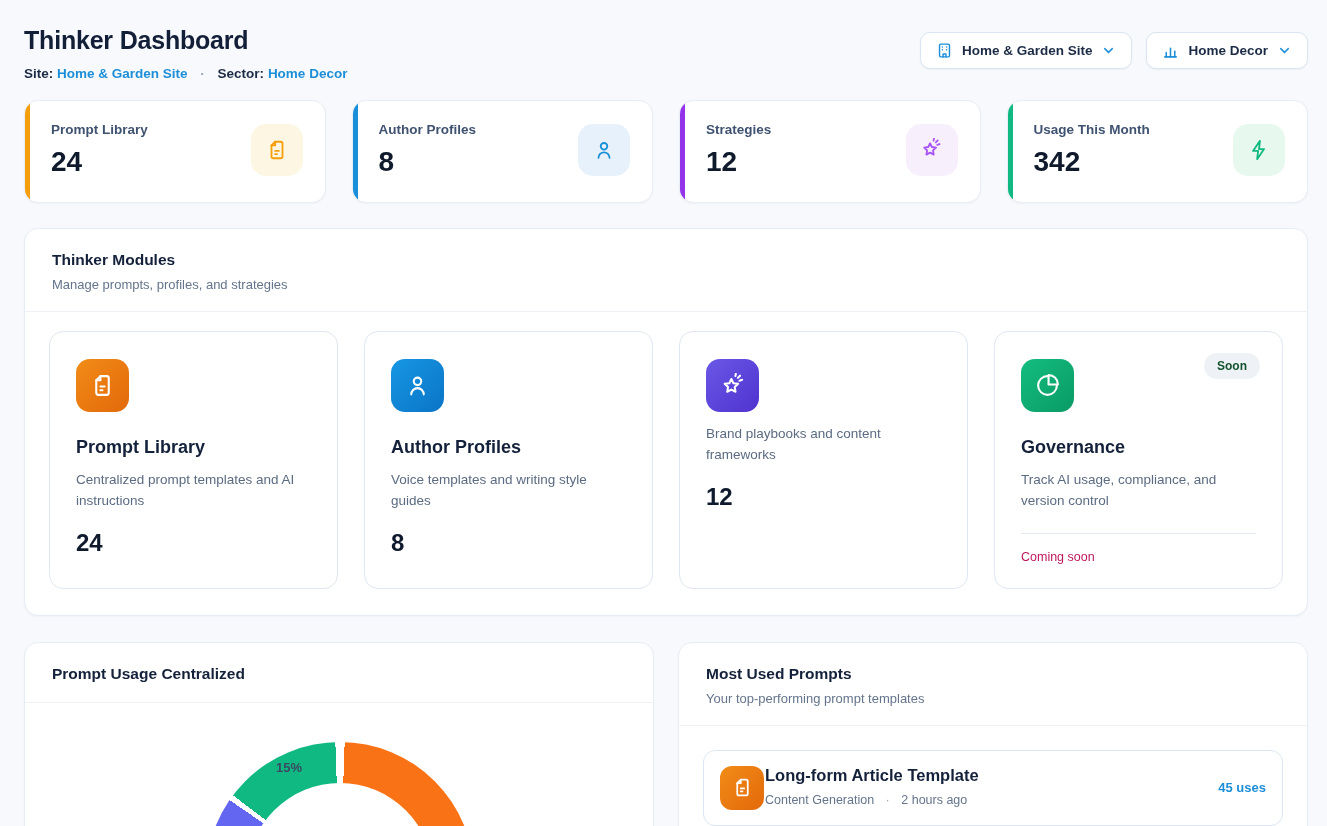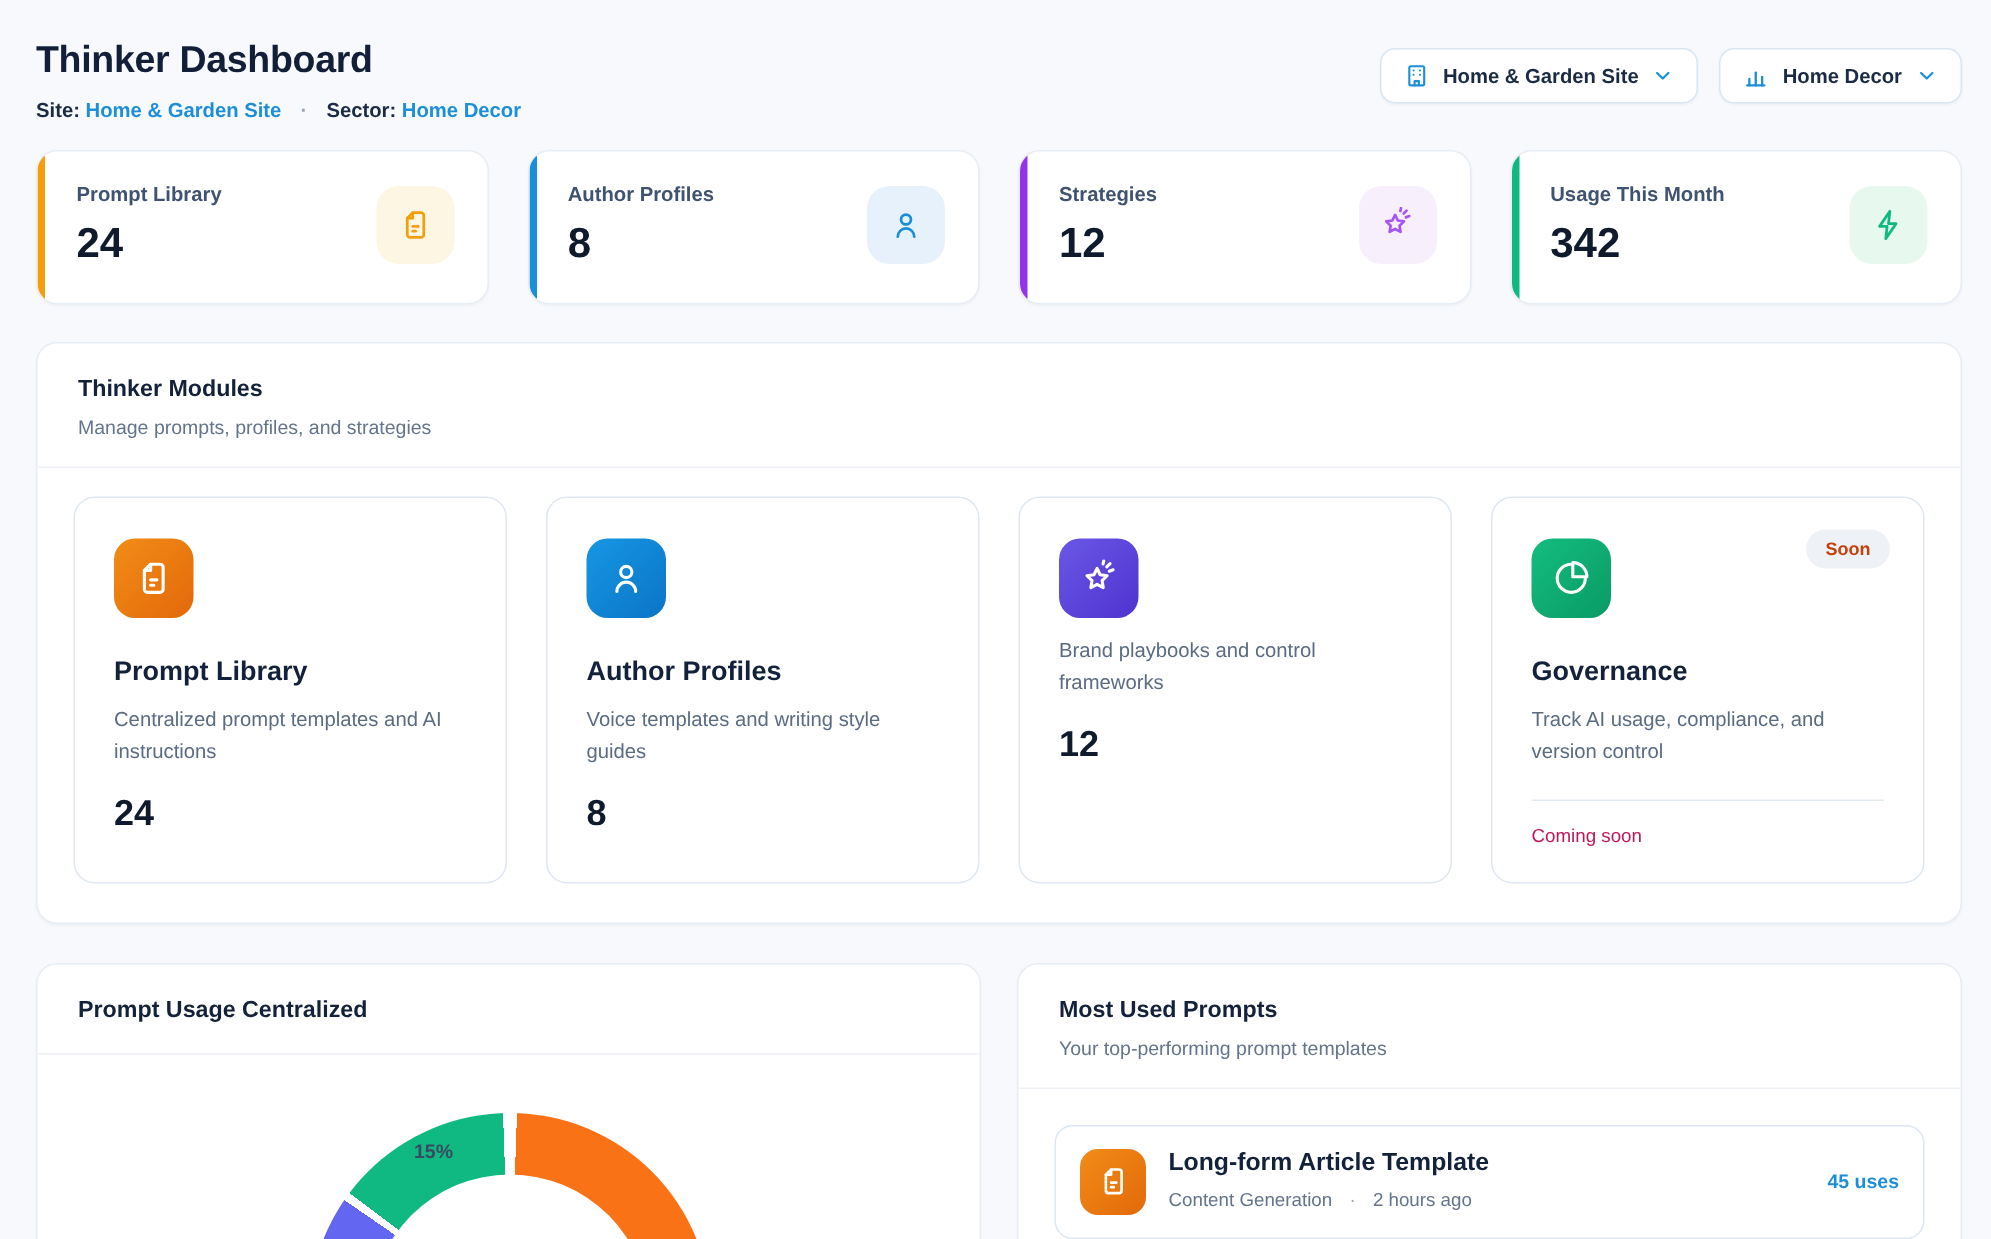--- a/index.html
+++ b/index.html
@@ -72,21 +72,21 @@
     display:flex; align-items:center; justify-content:center;
   }
   .mi-orange { background:linear-gradient(135deg,#f28c17,#e2690a); }
   .mi-blue   { background:linear-gradient(135deg,#1697e3,#0b74c6); }
   .mi-purple { background:linear-gradient(135deg,#6a57e6,#4f33cf); }
   .mi-green  { background:linear-gradient(135deg,#13bd7f,#0a9a66); }
   .module-title { font-size:18px; font-weight:800; margin-top:25px; color:#14213a; }
   .module-desc { font-size:13.5px; color:#5b6b82; line-height:1.55; margin-top:12px; }
   .module-count { font-size:24px; font-weight:800; margin-top:17px; color:#0f1a2d; }
   .soon-badge {
-    position:absolute; top:21px; right:22px; background:#eef2f7; color:#c2410c;
+    position:absolute; top:21px; right:22px; background:#eef2f7; color:#14532d;
     font-size:12px; font-weight:700; padding:6px 13px; border-radius:999px;
   }
   .module-hr { height:1px; background:#e4eaf2; margin:21px 0 0; border:none; }
   .coming-soon { font-size:12.5px; color:#be185d; margin-top:16px; }
 
   
   .bottom-row { display:flex; gap:24px; margin-top:26px; align-items:flex-start; }
   .bottom-card { flex:1; min-height:420px; }
 
   .chart-area { position:relative; height:330px; }
@@ -103,21 +103,21 @@
       #fff 358deg 360deg);
   }
   .donut-hole {
     position:absolute; left:50%; top:50%; width:186px; height:186px;
     margin:-93px 0 0 -93px; background:#fff; border-radius:50%;
   }
   .donut-label { position:absolute; left:70px; top:18px; font-size:13px; font-weight:700; color:#3a4a63; }
 
   .prompt-item {
     margin:24px 24px 0; border:1px solid #dce7f3; border-radius:12px;
-    padding:13px 16px 15px; display:flex; align-items:flex-start; gap:15px; cursor:pointer; background:#fff;
+    padding:13px 16px 15px; display:flex; align-items:flex-start; gap:1px; cursor:pointer; background:#fff;
   }
   .prompt-icon {
     width:44px; height:44px; border-radius:12px; flex:none; margin-top:2px;
     background:linear-gradient(135deg,#f28c17,#e2690a); color:#fff;
     display:flex; align-items:center; justify-content:center;
   }
   .prompt-body { flex:1; }
   .prompt-title { font-size:16.5px; font-weight:800; color:#14213a; margin-top:2px; }
   .prompt-meta { font-size:12.5px; color:#64748b; margin-top:8px; }
   .prompt-meta .dot { margin:0 8px; color:#9aa7ba; }
@@ -274,21 +274,21 @@
 
       <div class="module-card">
         <div class="module-icon mi-purple">
           <svg width="26" height="26" viewBox="0 0 24 24" fill="none" stroke="currentColor" stroke-width="1.9" stroke-linecap="round" stroke-linejoin="round">
               <path d="M10.5 5.5l1.9 3.9 4.3.6-3.1 3 .7 4.3-3.8-2-3.8 2 .7-4.3-3.1-3 4.3-.6z"></path>
               <path d="M16.5 4.5l2-2"></path>
               <path d="M18 7.2l2.4-.9"></path>
               <path d="M14.2 2.8l.4-2"></path>
             </svg>
         </div>
-        <div class="module-desc">Brand playbooks and control frameworks</div>
+        <div class="module-desc">Brand playbooks and content frameworks</div>
         <div class="module-count">12</div>
       </div>
 
       <div class="module-card">
         <div class="module-icon mi-green">
           <svg width="25" height="25" viewBox="0 0 24 24" fill="none" stroke="currentColor" stroke-width="2" stroke-linecap="round" stroke-linejoin="round">
               <path d="M21 12a9 9 0 1 1-9-9"></path>
               <path d="M12 3a9 9 0 0 1 9 9h-9z" transform="translate(1,-1)"></path>
             </svg>
         </div>

